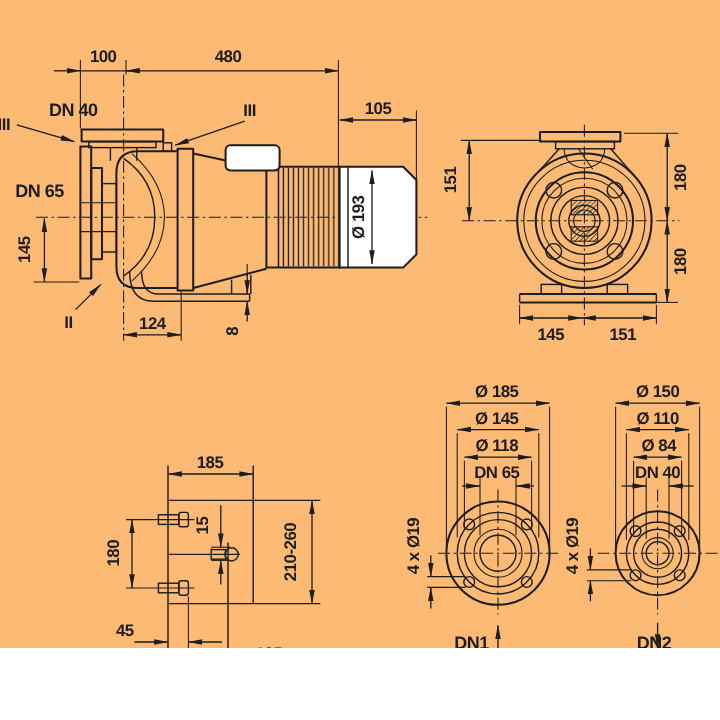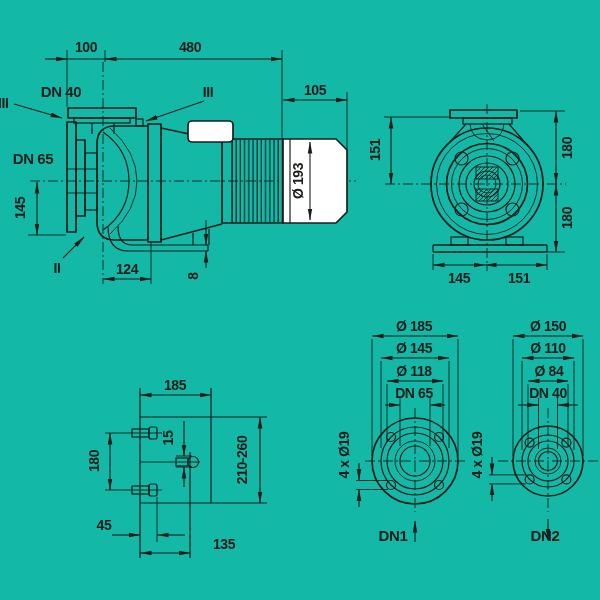--- a/index.html
+++ b/index.html
@@ -1,16 +1,16 @@
 <!DOCTYPE html>
 <html><head>
 <meta charset="utf-8">
 <style>
   html,body{margin:0;padding:0;background:#fff;}
-  .stage{width:600px;height:600px;background:#14b8a6;position:relative;overflow:hidden;}
+  .stage{width:600px;height:540px;background:#fdba74;position:relative;overflow:hidden;}
   svg{font-family:"Liberation Sans","DejaVu Sans",sans-serif;}
   .o{fill:none;stroke:#1d1d1b;stroke-width:1.7;stroke-linejoin:round;}
   .m{fill:none;stroke:#1d1d1b;stroke-width:1.2;}
   .x{fill:none;stroke:#1d1d1b;stroke-width:0.9;}
   .dim{fill:none;stroke:#1d1d1b;stroke-width:1.1;}
   .cl{fill:none;stroke:#1d1d1b;stroke-width:0.9;stroke-dasharray:10 3 2 3;}
   .wf{fill:#ffffff;stroke:#1d1d1b;stroke-width:1.7;}
   .t{fill:#1d1d1b;font-size:14px;font-weight:700;letter-spacing:-0.4px;}
   .tb{fill:#1d1d1b;font-size:15px;font-weight:700;letter-spacing:-0.4px;}
   .mid{text-anchor:middle;}

